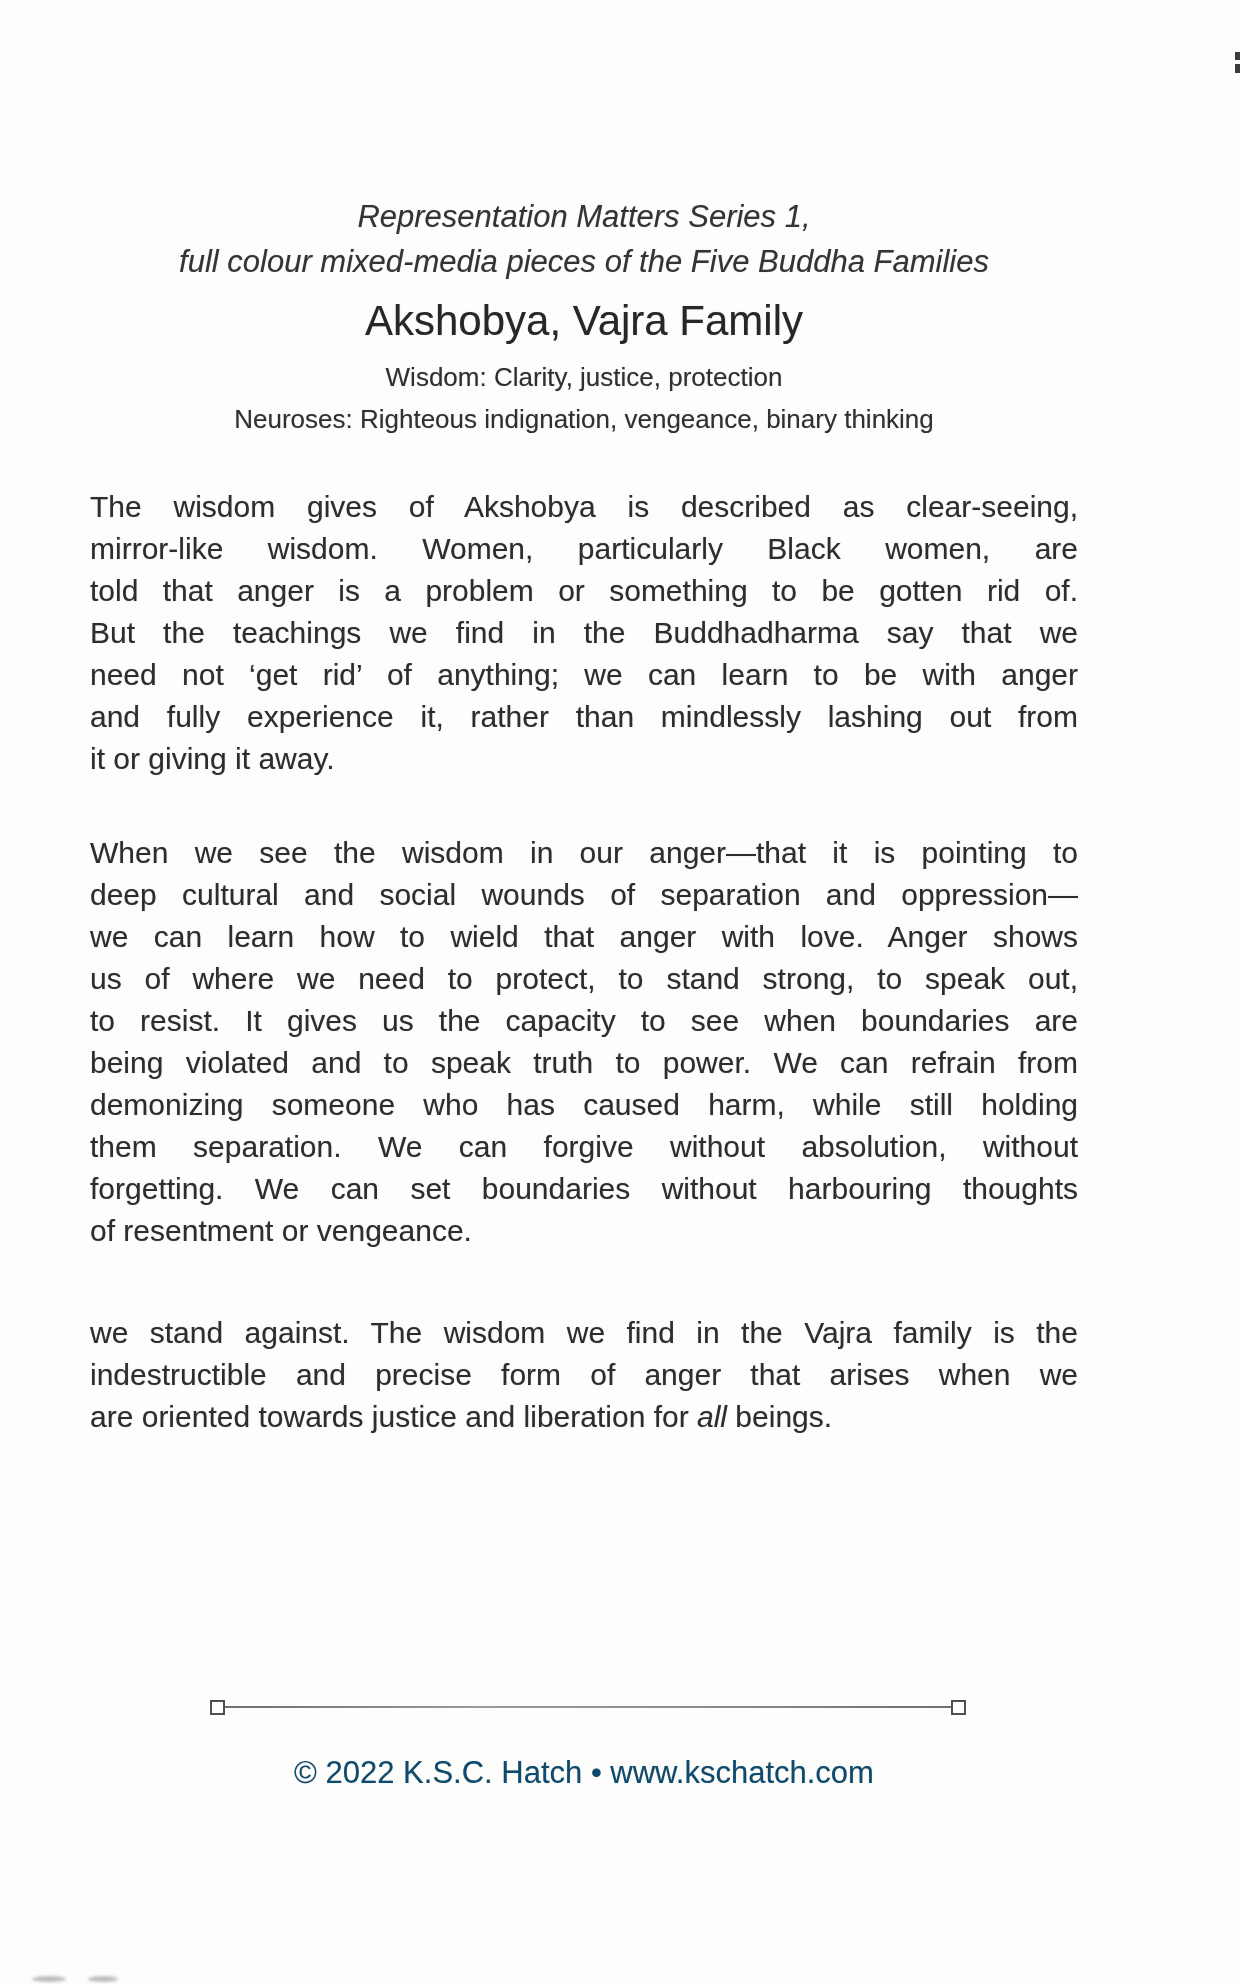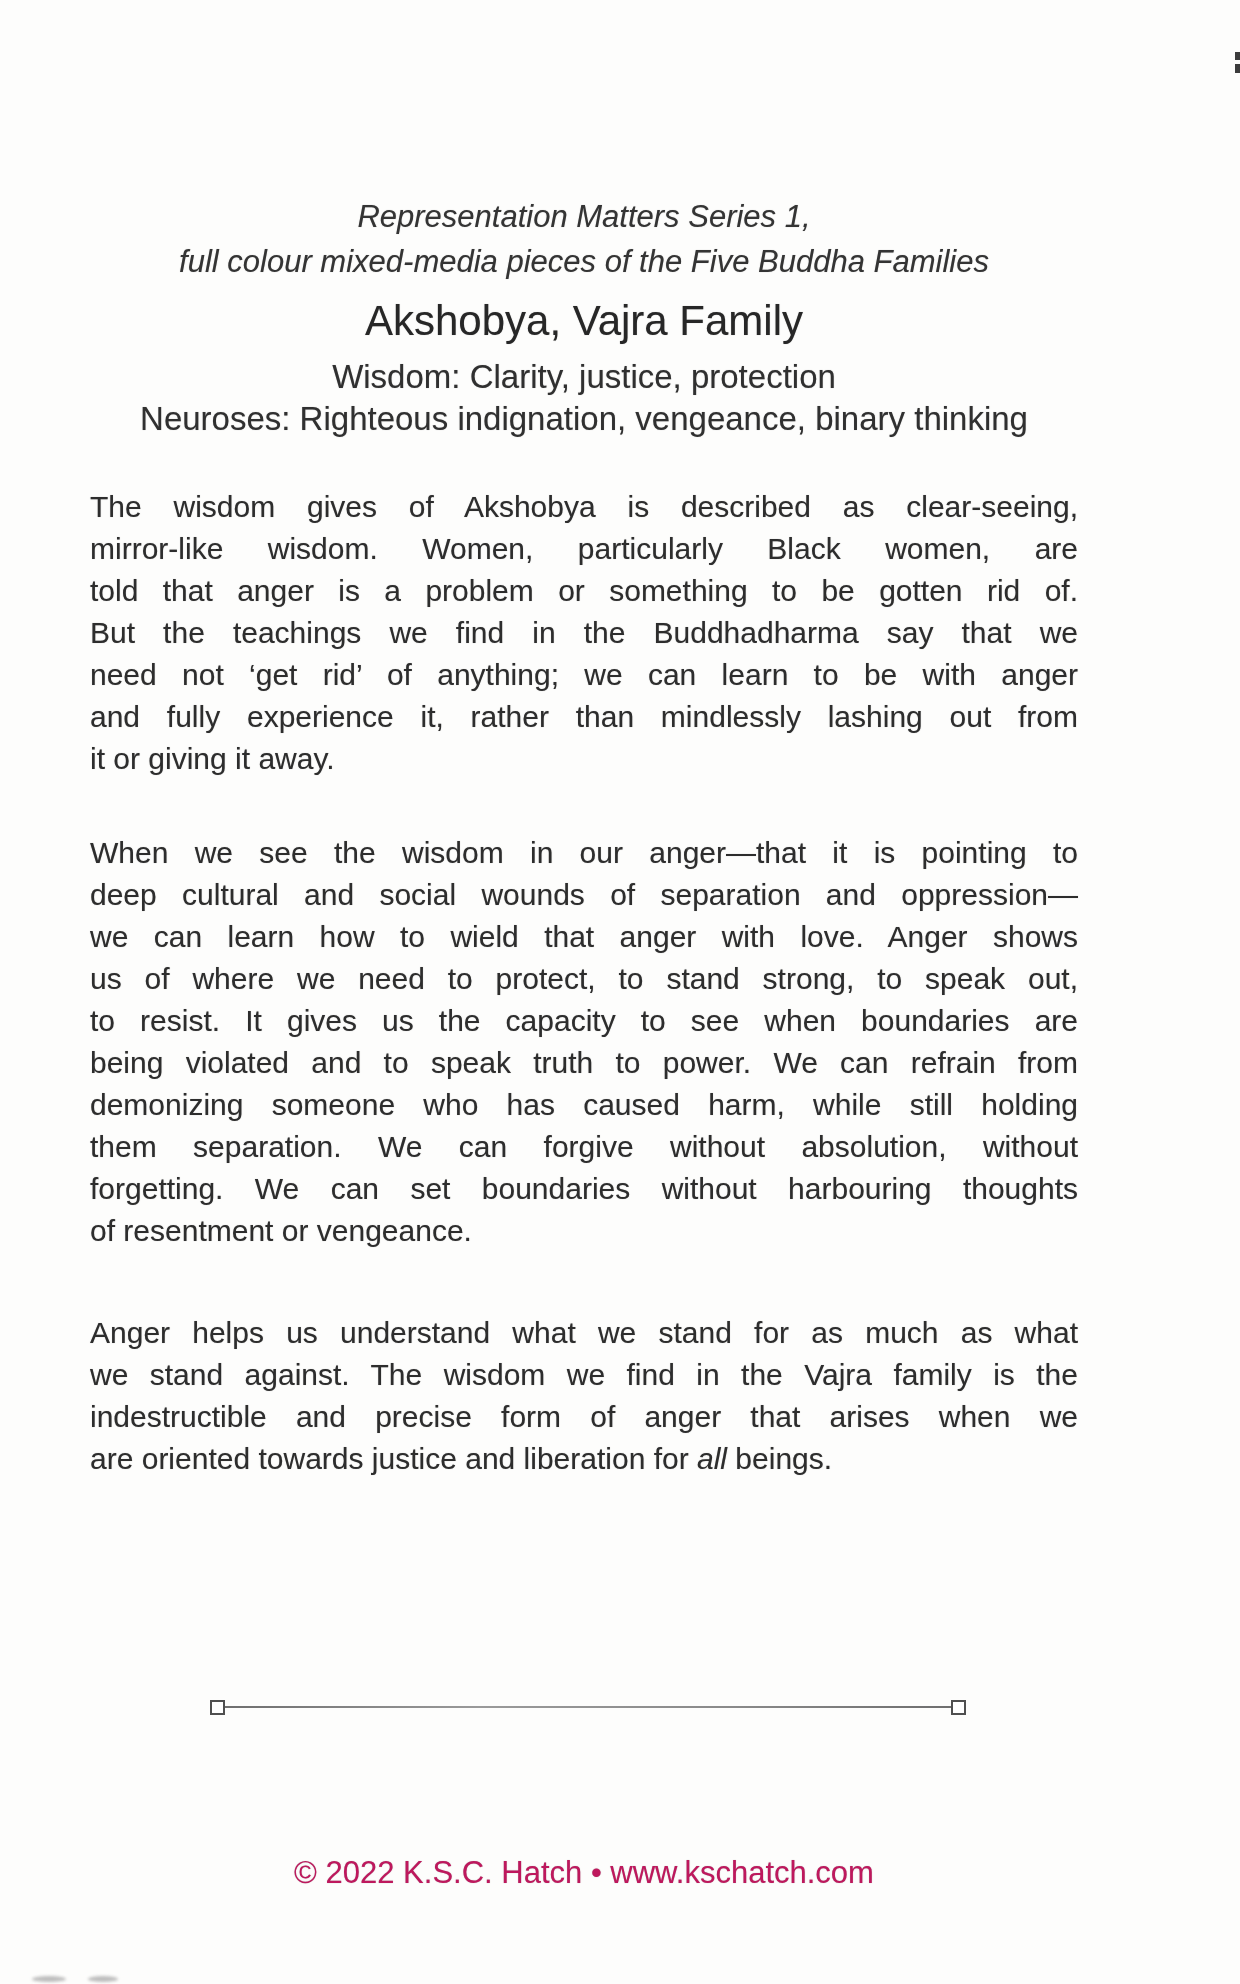--- a/index.html
+++ b/index.html
@@ -26,21 +26,21 @@
   }
   .doc-title{
     top:294px;text-align:center;
     font-weight:normal;font-size:42px;line-height:54px;
     color:#272727;
   }
   .subline-1{top:356px;}
   .subline-2{top:398px;}
   .subline{
     position:absolute;left:90px;width:988px;
-    text-align:center;font-size:33px;line-height:42px;color:#303030;
+    text-align:center;font-size:26px;line-height:42px;color:#303030;
   }
 
   .para{font-size:30px;line-height:42px;color:#2d2d2d;}
   .p1{top:486px;}
   .p2{top:832px;}
   .p3{top:1312px;}
   .jline{text-align:justify;text-align-last:justify;}
   .lline{text-align:left;}
   .em-italic{font-style:italic;}
 
@@ -51,22 +51,22 @@
   .divider .handle{
     width:11px;height:11px;flex:0 0 auto;
     border:2px solid #4f4f4f;background:#ffffff;
   }
   .divider .rule{
     flex:1 1 auto;height:2px;
     background:linear-gradient(to right,#6f6f6f,#9a9a9a 35%,#8a8a8a 70%,#6f6f6f);
   }
 
   .copyright{
-    top:1852px;text-align:center;
-    font-size:31px;line-height:42px;color:#be185d;
+    top:1752px;text-align:center;
+    font-size:31px;line-height:42px;color:#0c4a6e;
   }
 
   
   .edge-mark{position:absolute;background:#3c3c3c;}
   .edge-mark.a{left:1235px;top:52px;width:5px;height:8px;}
   .edge-mark.b{left:1235px;top:64px;width:5px;height:9px;}
   .smudge{
     position:absolute;height:6px;border-radius:50%;
     background:#bdbdbd;filter:blur(1.5px);
   }
@@ -105,21 +105,20 @@
     <div class="jline">us of where we need to protect, to stand strong, to speak out,</div>
     <div class="jline">to resist. It gives us the capacity to see when boundaries are</div>
     <div class="jline">being violated and to speak truth to power. We can refrain from</div>
     <div class="jline">demonizing someone who has caused harm, while still holding</div>
     <div class="jline">them separation. We can forgive without absolution, without</div>
     <div class="jline">forgetting. We can set boundaries without harbouring thoughts</div>
     <div class="lline">of resentment or vengeance.</div>
   </div>
 
   <div class="col para p3 soft">
-    <div class="jline">Anger helps us understand what we stand for as much as what</div>
     <div class="jline">we stand against. The wisdom we find in the Vajra family is the</div>
     <div class="jline">indestructible and precise form of anger that arises when we</div>
     <div class="lline"><span>are oriented towards justice and liberation for </span><span class="em-italic">all</span><span> beings.</span></div>
   </div>
 
   <div class="divider">
     <span class="handle"></span>
     <span class="rule"></span>
     <span class="handle"></span>
   </div>

